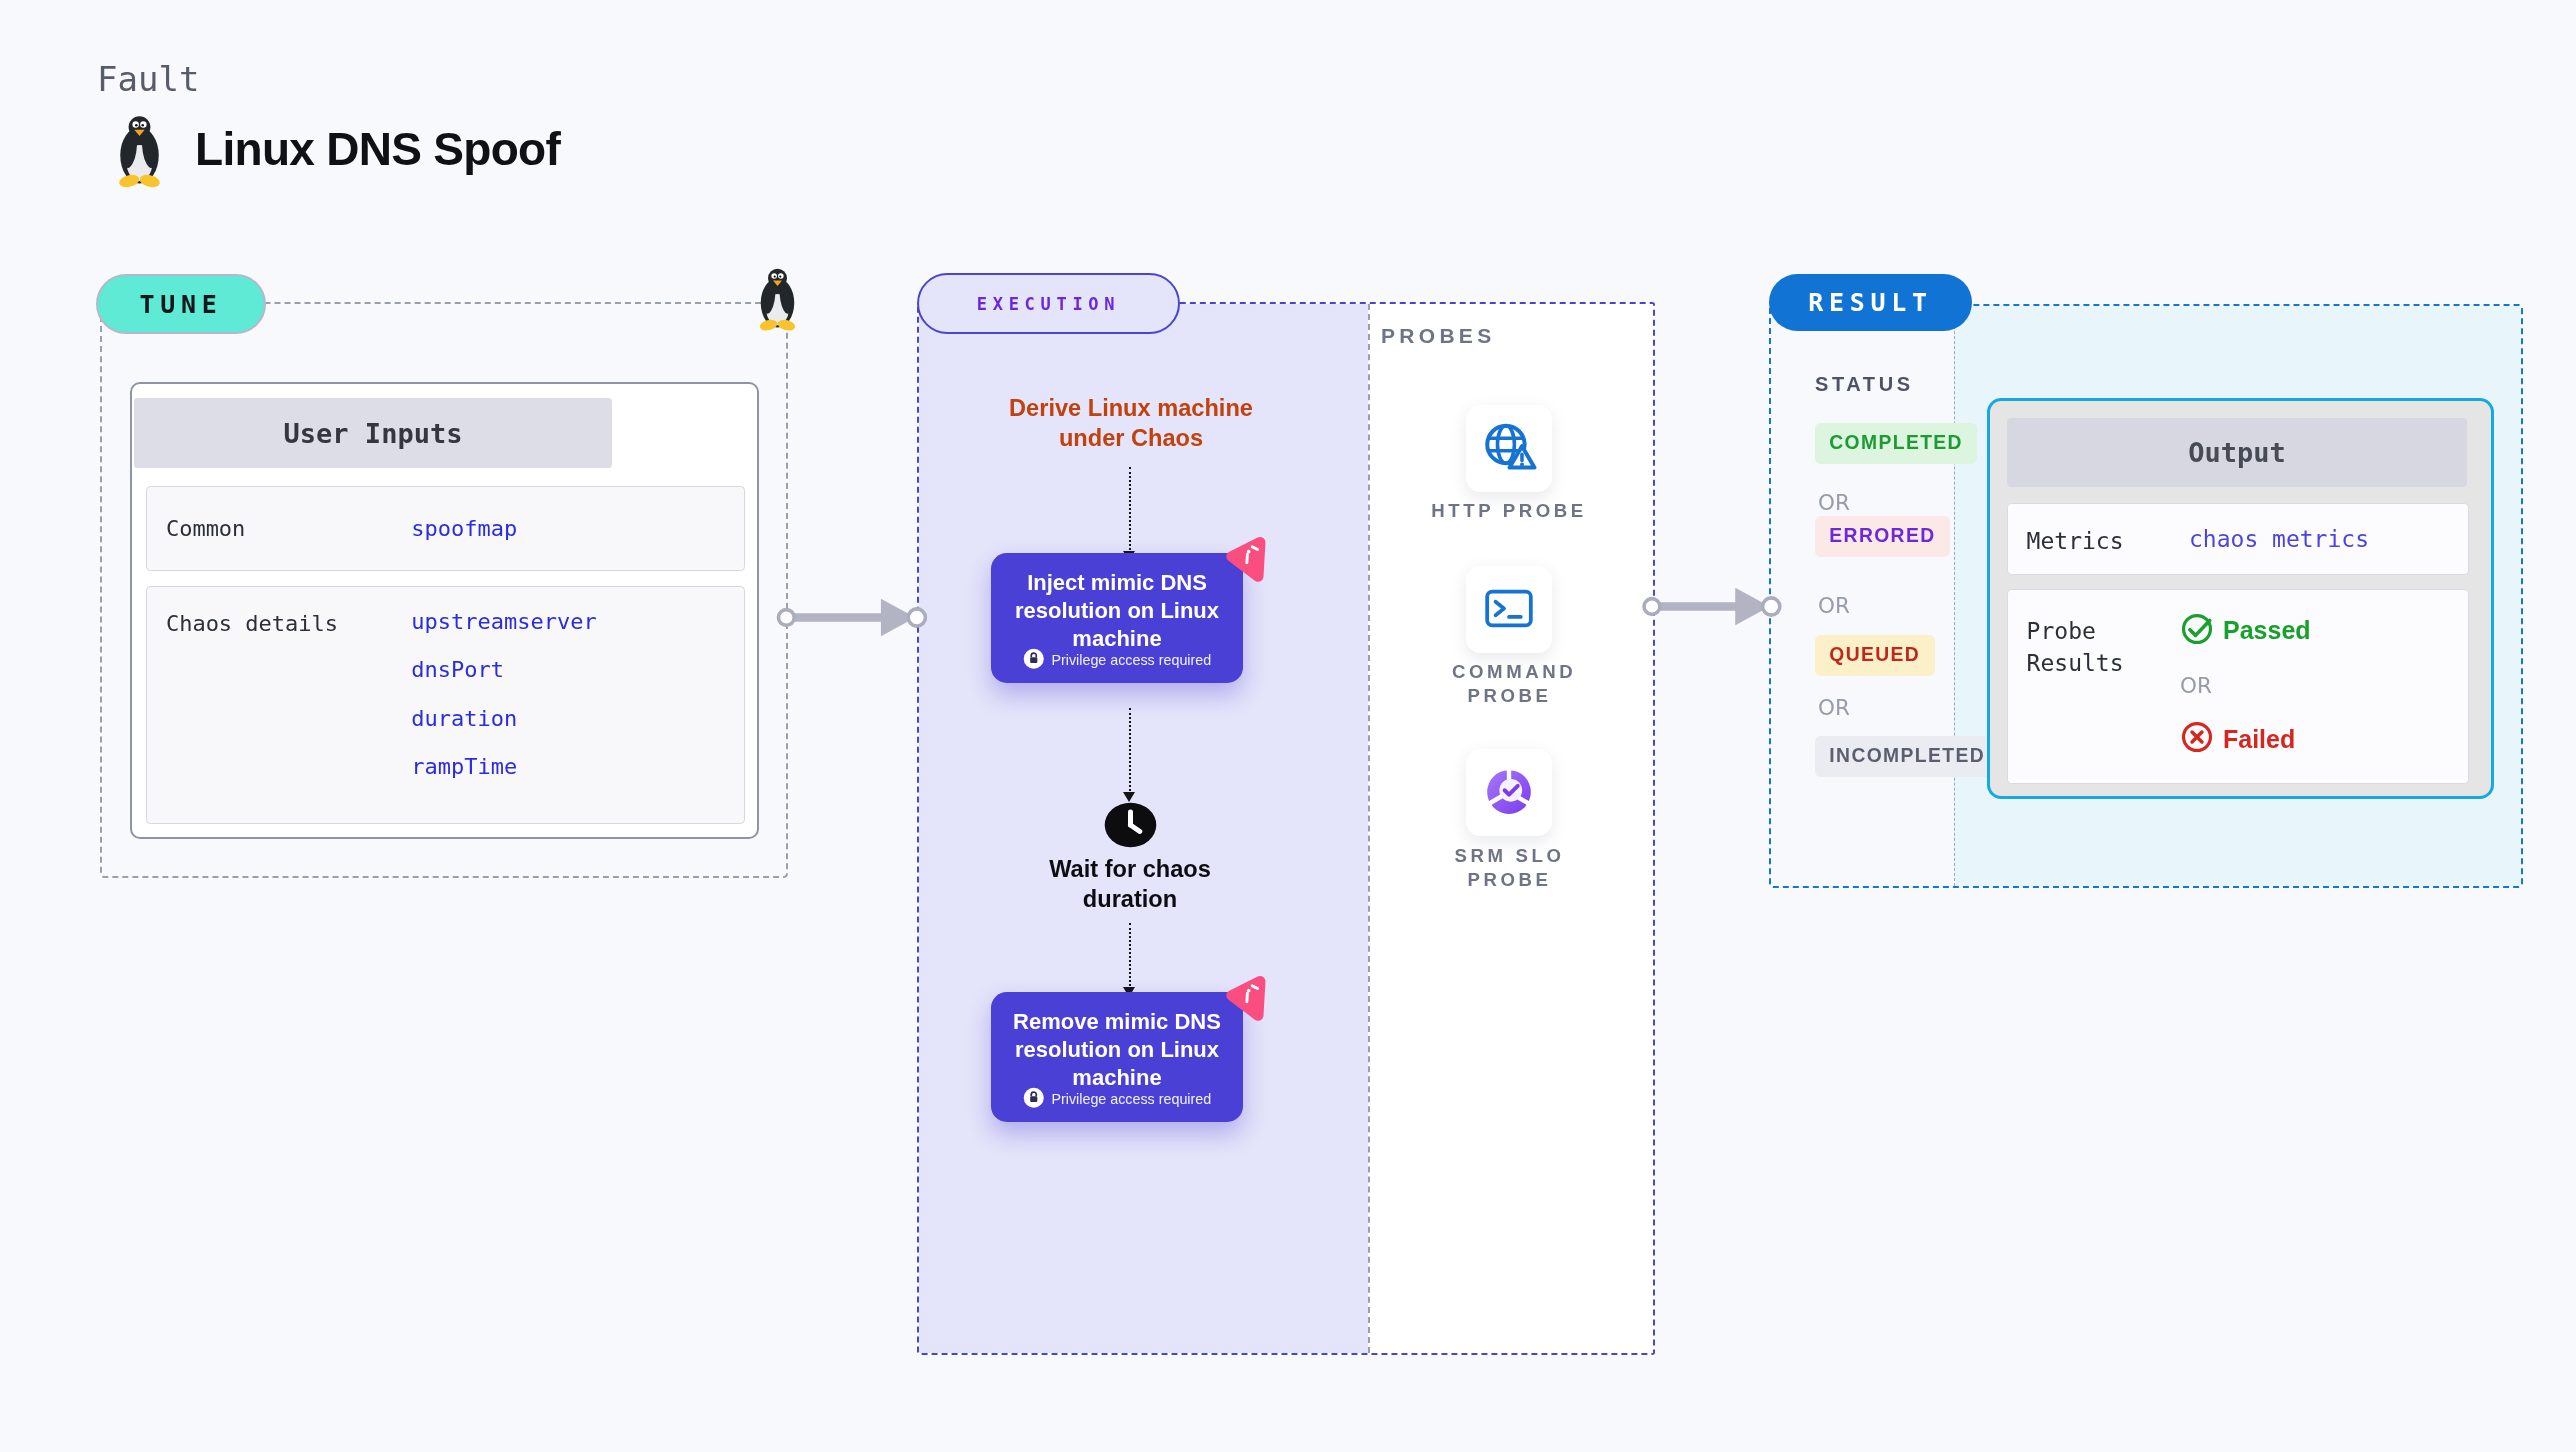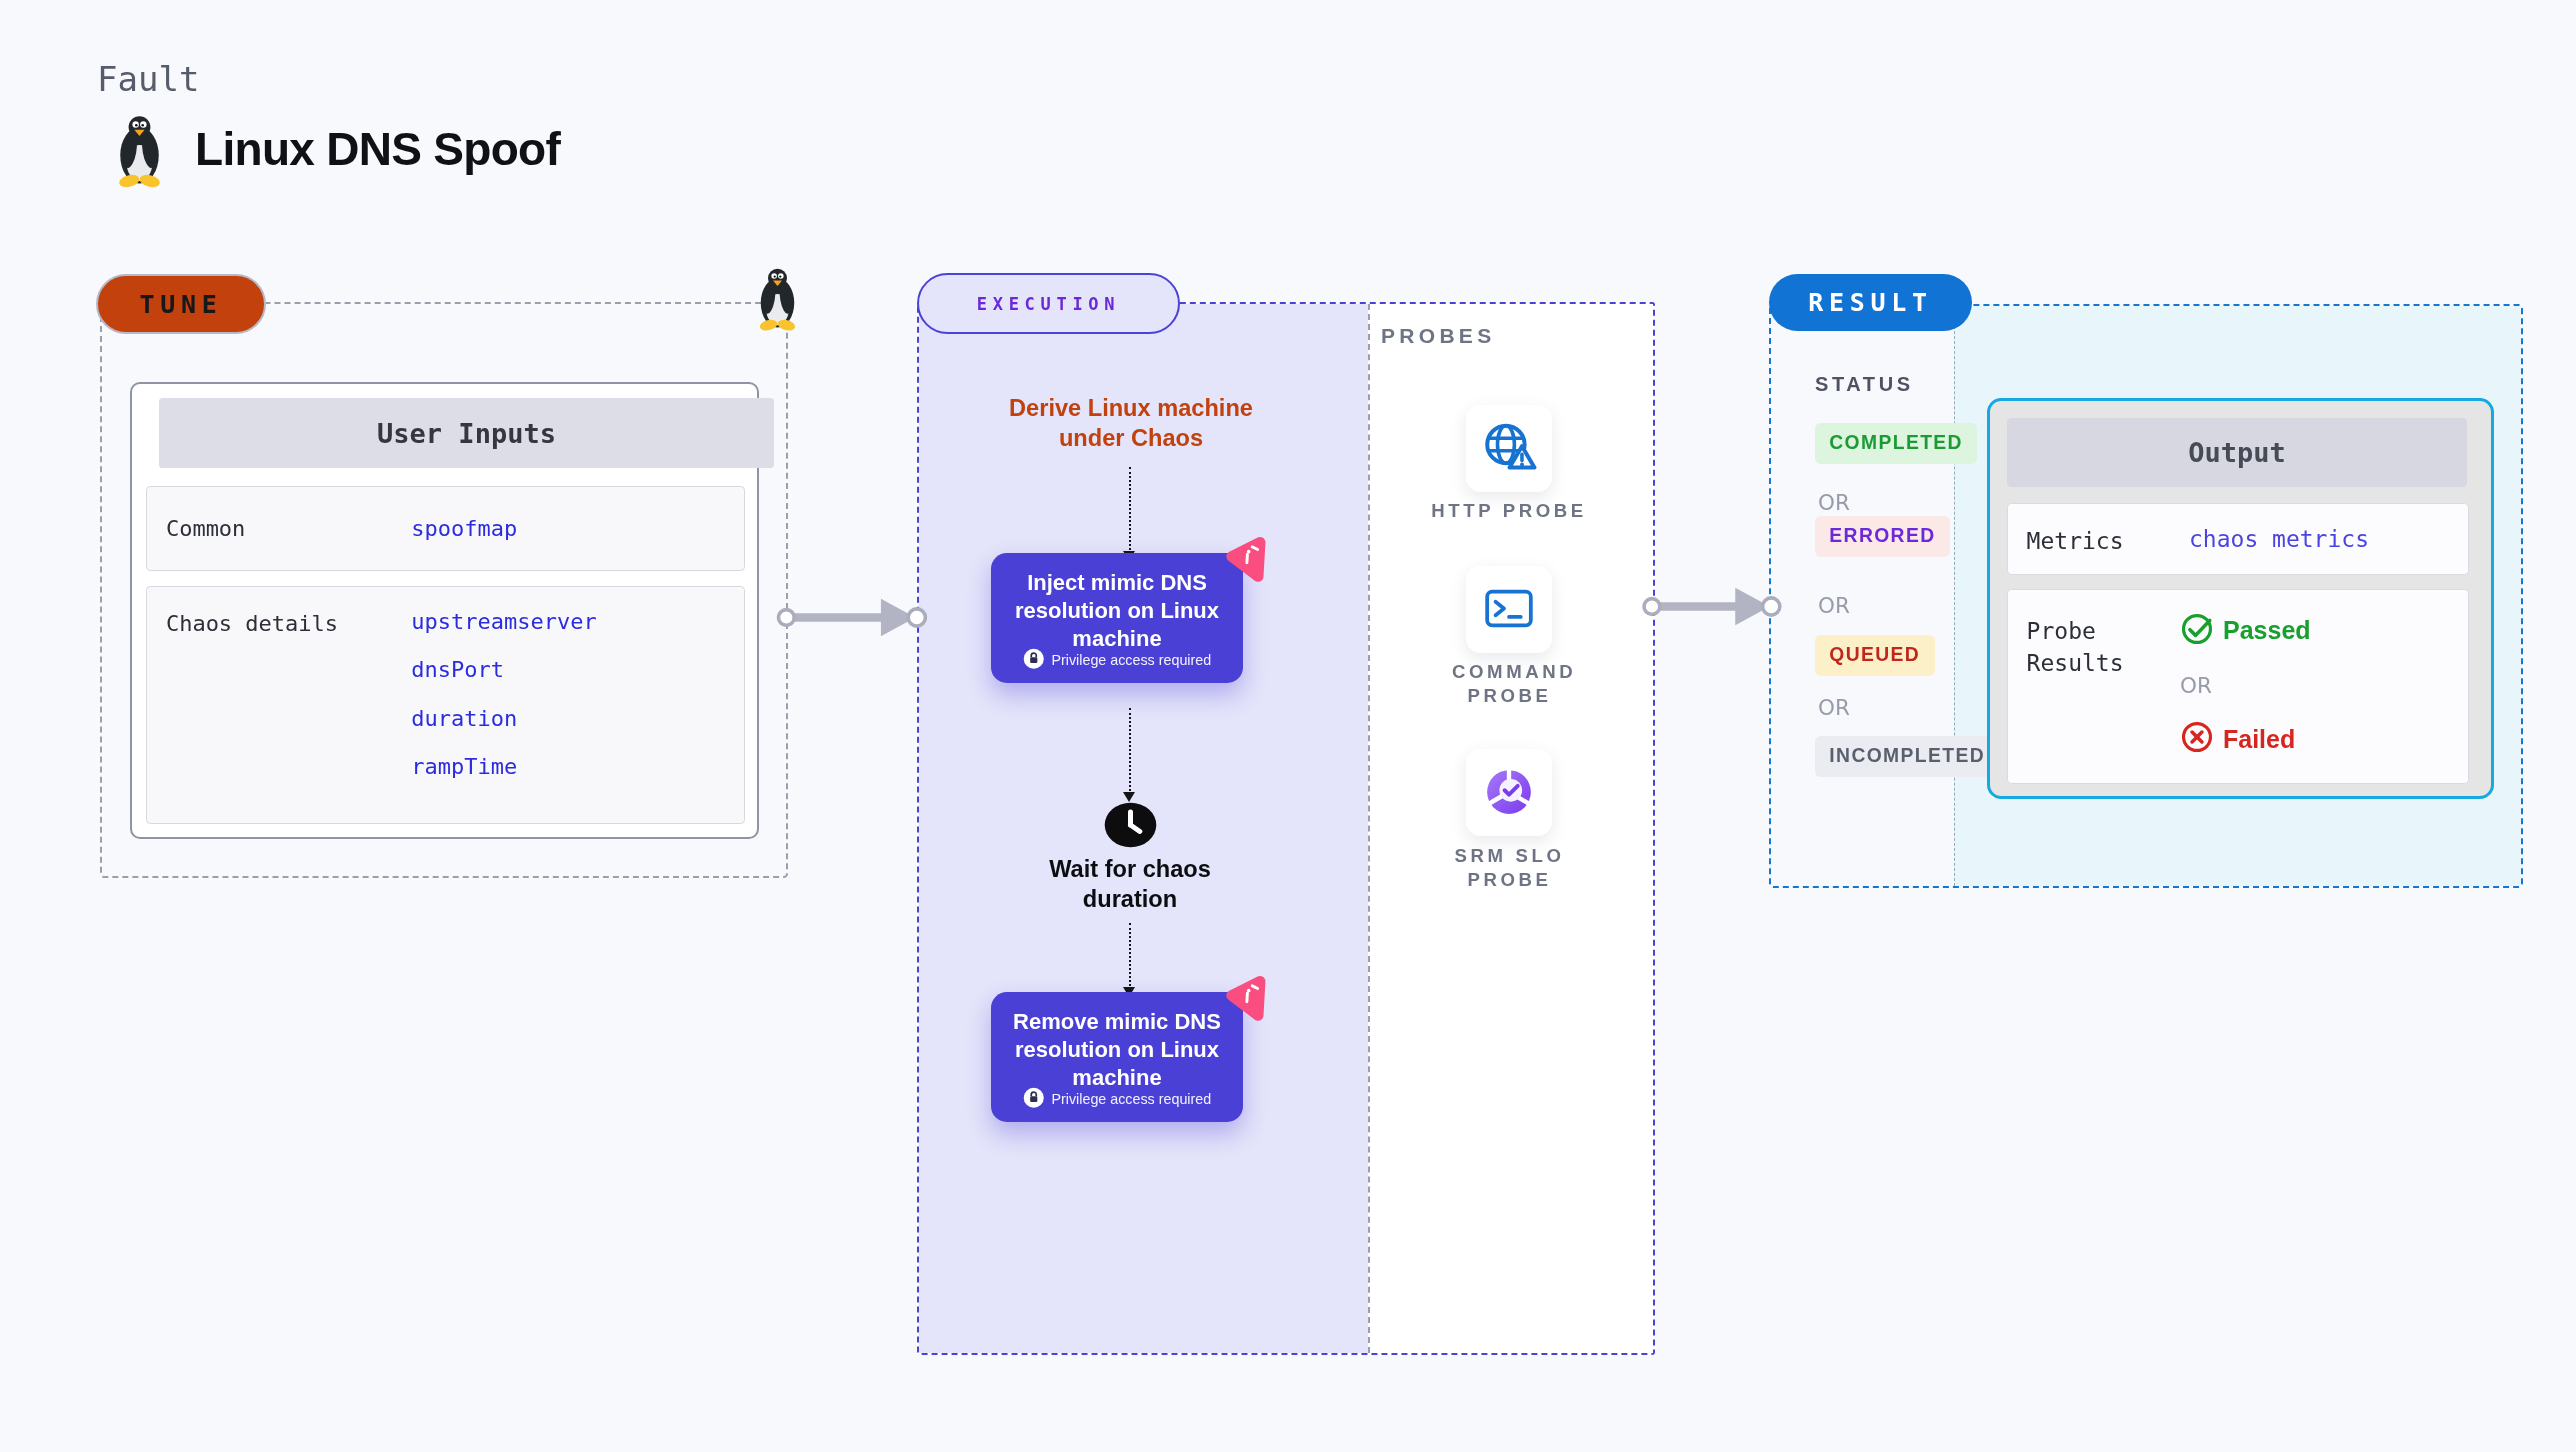--- a/index.html
+++ b/index.html
@@ -9,33 +9,33 @@
   
   .fault-eyebrow{position:absolute;left:97px;top:59px;font:400 34px "DejaVu Sans Mono",monospace;color:#575c6d;}
   .page-title{position:absolute;left:195px;top:122px;font:700 46px "Liberation Sans",sans-serif;color:#0f1116;letter-spacing:-0.7px;}
   .tux-a{position:absolute;left:105px;top:113px;width:69px;height:77px;}
   .tux-b{position:absolute;left:748px;top:266px;width:59px;height:67px;z-index:6;}
 
   
   .pill{position:absolute;display:flex;align-items:center;justify-content:center;
         border-radius:31.5px;font-family:"DejaVu Sans Mono",monospace;font-weight:700;
         letter-spacing:5.7px;z-index:8;}
-  .pill-tune{left:96px;top:274px;width:166px;height:56px;background:#c2410c;border:2.1px solid #b6b8c8;
+  .pill-tune{left:96px;top:274px;width:166px;height:56px;background:#5eead4;border:2.1px solid #b6b8c8;
              color:#17181c;font-size:25px;}
   .pill-exec{left:917px;top:273px;width:259px;height:57px;background:#e4e4fa;border:2.9px solid #4b42d6;
              color:#6d28d9;font-size:17px;}
   .pill-result{left:1769px;top:274px;width:203px;height:57px;background:#1173d3;border:none;
              color:#ffffff;font-size:25px;}
 
   
   .tune-box{position:absolute;left:100px;top:302px;width:684px;height:572px;
             border:2.1px dashed #9aa0ab;border-radius:4.3px;}
   .ui-card{position:absolute;left:130px;top:382px;width:625px;height:453px;background:#ffffff;
            border:2.1px solid #8e94a2;border-radius:10px;z-index:2;}
-  .ui-header{position:absolute;left:27px;top:14.3px;width:615px;height:70px;background:#dcdde7;border-radius:3.6px;
+  .ui-header{position:absolute;left:2px;top:14.3px;width:478px;height:70px;background:#dcdde7;border-radius:3.6px;
              display:flex;align-items:center;justify-content:center;
              font:700 27px "DejaVu Sans Mono",monospace;color:#34373f;}
   .ui-row{position:absolute;left:14.3px;width:597px;background:#f8f8fb;border:1.4px solid #d6d8e0;border-radius:4.3px;}
   .ui-row1{top:102px;height:83px;}
   .ui-row2{top:202px;height:236px;}
   .ui-label{position:absolute;left:18.6px;font:400 22px "DejaVu Sans Mono",monospace;color:#2c2f38;}
   .param-link{font:400 22px "DejaVu Sans Mono",monospace;color:#2b2bdf;text-decoration:none;display:block;}
   .vals{position:absolute;left:264px;top:21.5px;display:flex;flex-direction:column;gap:23.6px;}
 
   

